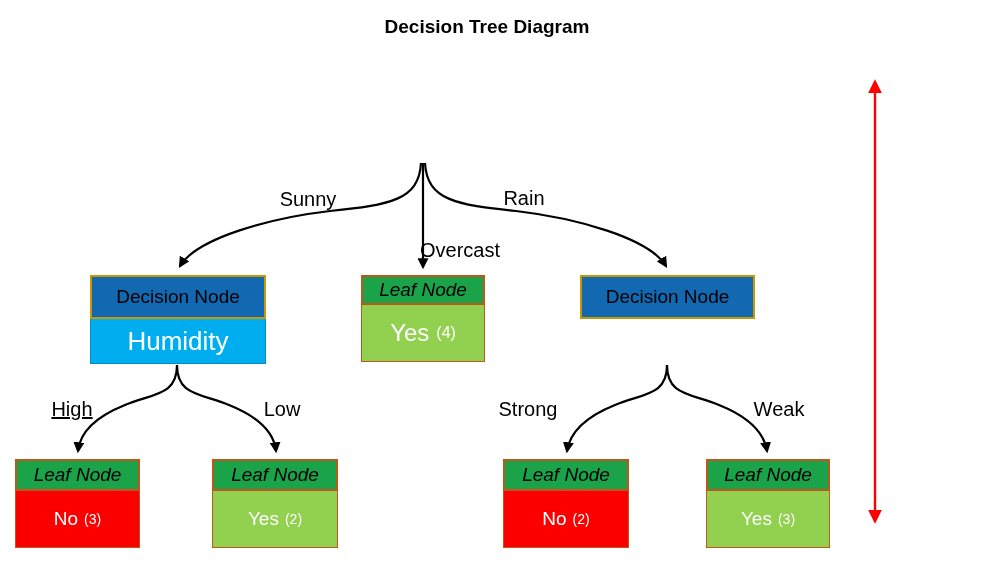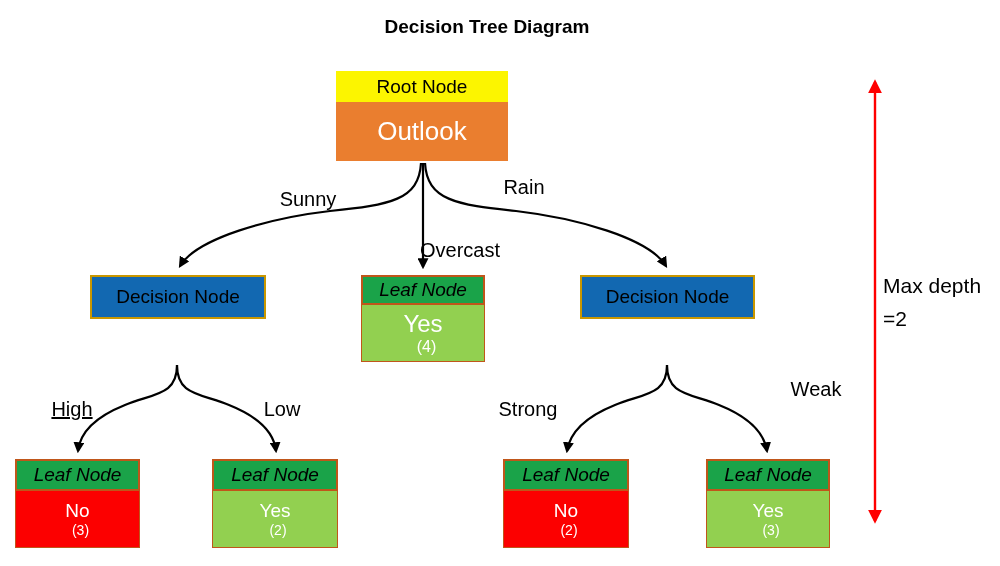--- a/index.html
+++ b/index.html
@@ -86,21 +86,20 @@
   }
   
   .leaf .node-header {
     background: var(--leaf_header);
     border: 2px solid var(--leaf_border);
     font-style: italic;
   }
   .leaf .node-body {
     border: 1px solid var(--leaf_border);
     border-top: none;
-    flex-direction: column;
   }
   .leaf-mid .node-header { height: 30px; }
   .leaf-mid .node-body   { font-size: 24px; }
   .leaf-mid .count       { font-size: 16px; margin-left: 7px; }
   .leaf-sm .node-header  { height: 32px; }
   .leaf-sm .node-body    { font-size: 19px; }
   .leaf-sm .count        { font-size: 14px; margin-left: 6px; }
   .body-yes { background: var(--leaf_yes); }
   .body-no  { background: var(--leaf_no); }
   .edge-label {
@@ -144,27 +143,24 @@
     <path class="edge" d="M 425 163 C 427 200, 456 205, 516 211 C 576 218, 649 238, 666 266" marker-end="url(#ah-black)"></path>
 
     <path class="edge" d="M 177 365 C 177 395, 155 393, 125 405 C 95 417, 80 432, 78 451" marker-end="url(#ah-black)"></path>
     <path class="edge" d="M 177 365 C 177 395, 199 393, 229 405 C 259 417, 274 432, 276 451" marker-end="url(#ah-black)"></path>
     <path class="edge" d="M 667 365 C 667 395, 645 393, 615 405 C 585 417, 570 432, 567 451" marker-end="url(#ah-black)"></path>
     <path class="edge" d="M 667 365 C 667 395, 689 393, 719 405 C 749 417, 764 432, 767 451" marker-end="url(#ah-black)"></path>
 
     <line class="depth-line" x1="875" y1="82" x2="875" y2="521" marker-start="url(#ah-red)" marker-end="url(#ah-red)"></line>
   </svg>
 
-  <div class="node root" style="left:336px; top:71px; width:172px; height:90px;">
-    <div class="node-header">Root Node</div>
-    <div class="node-body">Outlook</div>
-  </div>
 
   <div class="node decision" style="left:90px; top:275px; width:176px; height:89px;">
     <div class="node-header">Decision Node</div>
+    <div class="node-body">Humidity</div>
   </div>
 
   <div class="node leaf leaf-mid" style="left:361px; top:275px; width:124px; height:87px;">
     <div class="node-header">Leaf Node</div>
     <div class="node-body body-yes">
       <span>Yes</span>
       <span class="count">(4)</span>
     </div>
   </div>
 
@@ -199,24 +195,20 @@
   <div class="node leaf leaf-sm" style="left:706px; top:459px; width:124px; height:89px;">
     <div class="node-header">Leaf Node</div>
     <div class="node-body body-yes">
       <span>Yes</span>
       <span class="count">(3)</span>
     </div>
   </div>
 
   <div class="edge-label" style="left:308px; top:188px;">Sunny</div>
   <div class="edge-label" style="left:460px; top:239px;">Overcast</div>
-  <div class="edge-label" style="left:524px; top:176px;text-align:right;">Rain</div>
+  <div class="edge-label" style="left:524px; top:187px;text-align:right;">Rain</div>
   <div class="edge-label" style="left:72px;  top:398px;text-decoration:underline;">High</div>
   <div class="edge-label" style="left:282px; top:398px;">Low</div>
   <div class="edge-label" style="left:528px; top:398px;">Strong</div>
-  <div class="edge-label" style="left:779px; top:378px;margin-left:37px;">Weak</div>
-
-  <div class="depth-label">
-    <div>Max depth</div>
-    <div>=2</div>
-  </div>
+  <div class="edge-label" style="left:779px; top:398px;">Weak</div>
+
 
 </div>
 
 </body></html>

